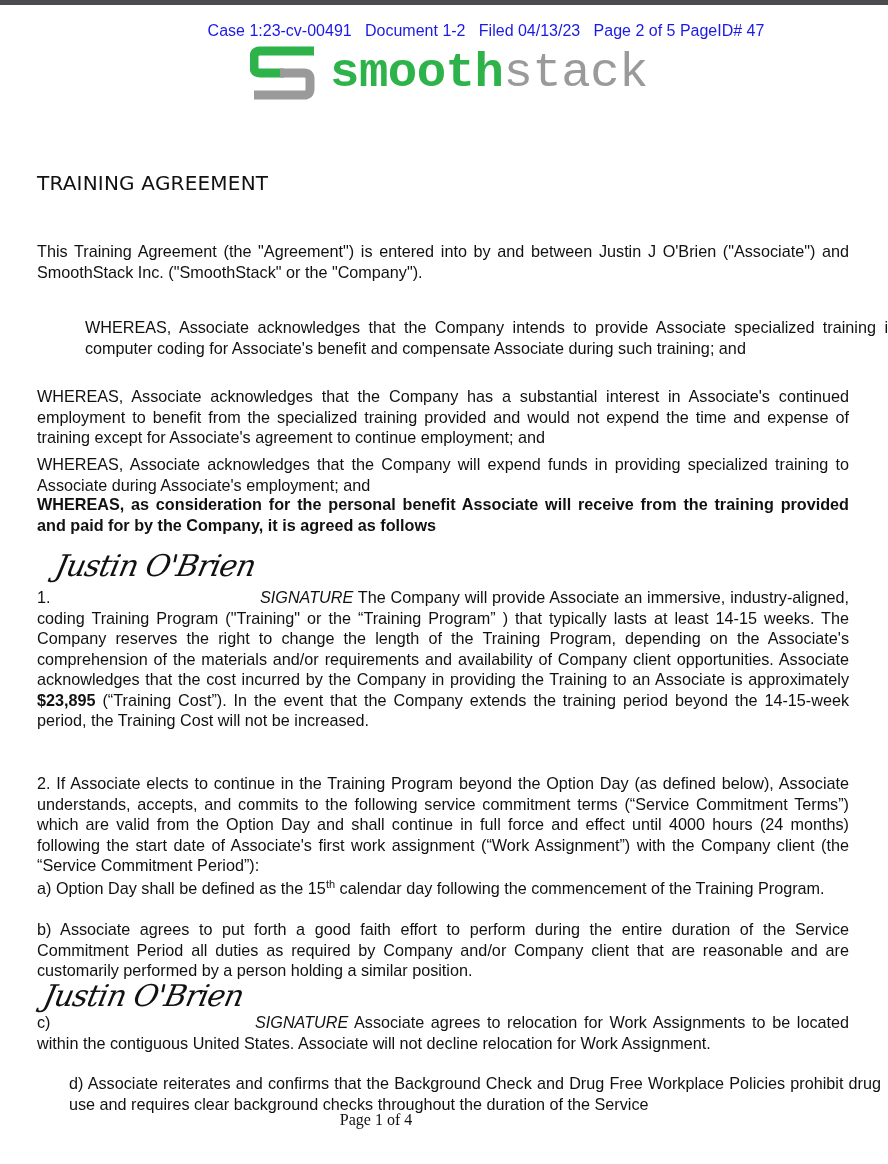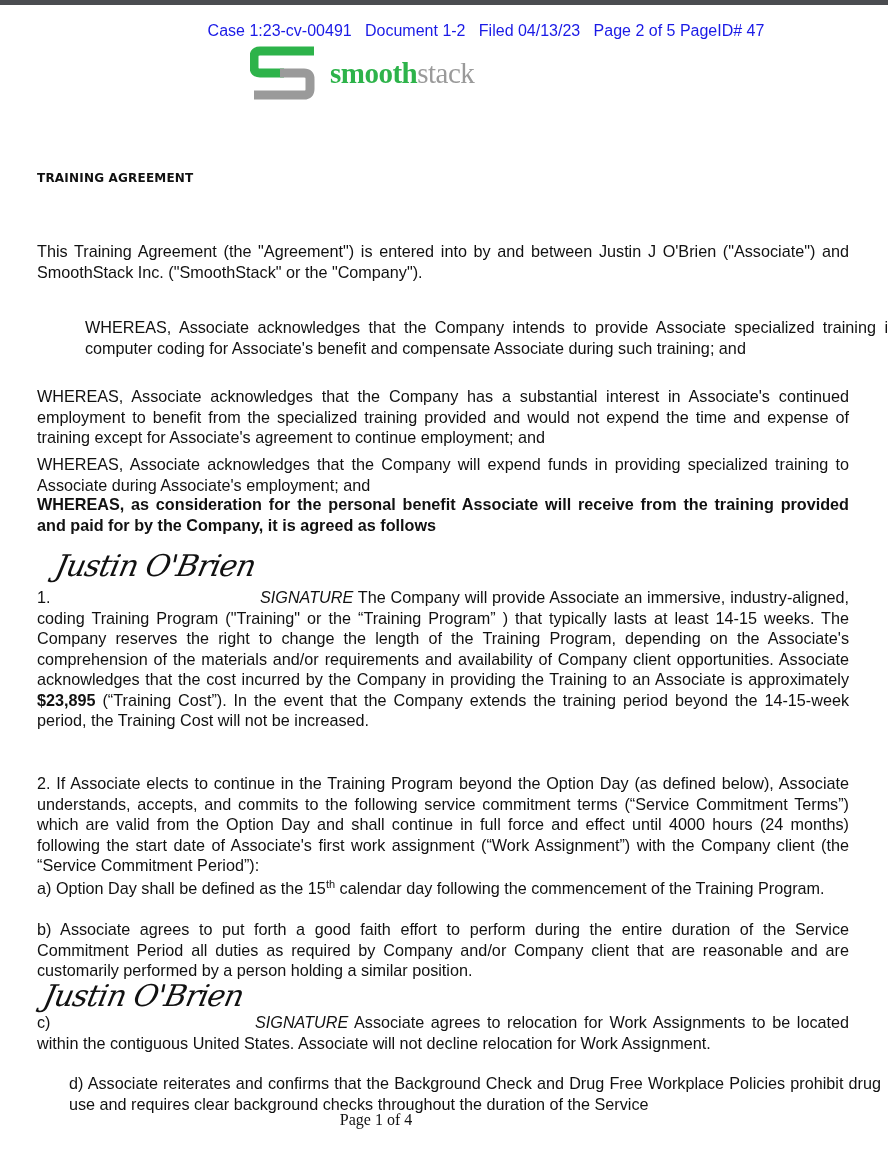--- a/index.html
+++ b/index.html
@@ -7,25 +7,25 @@
       width: 888px; height: 1164px; background: #ffffff; position: relative; overflow: hidden;
       font-family: "Liberation Sans", "DejaVu Sans", sans-serif; color: #111;
     }
     .topbar { position: absolute; left: 0; top: 0; width: 888px; height: 5px; background: #4a4c50; }
     .case-header {
       position: absolute; left: 0; top: 22px; width: 888px; text-align: center;
       color: #1a1ae6; font-size: 16px; letter-spacing: 0px; white-space: pre; padding-left: 42px;
     }
     .logo { position: absolute; left: 250px; top: 44px; height: 58px; display: flex; align-items: center; }
     .logo svg { display: block; }
-    .logo-text { font-family: Liberation Serif, serif; font-size: 29px; margin-left: 14px; line-height: 1; letter-spacing: -0.5px; }
+    .logo-text { font-family: Liberation Mono, monospace; font-size: 49px; margin-left: 14px; line-height: 1; letter-spacing: -0.5px; }
     .logo-text .g { color: #2db34a; font-weight: 600; }
     .logo-text .s { color: #9a9a9a; font-weight: 400; }
     .title {
-      position: absolute; left: 37px; top: 171px; font-weight: bold; font-size: 12px; letter-spacing: 0.2px;
+      position: absolute; left: 37px; top: 171px; font-weight: normal; font-size: 20px; letter-spacing: 0.2px;
       font-family: "DejaVu Sans", sans-serif;
     }
     .p {
       position: absolute; left: 37px; width: 812px; font-size: 16.2px; line-height: 20.5px;
       text-align: justify; font-family: "Liberation Sans", sans-serif;
     }
     .p.last-left { text-align-last: left; }
     .sig {
       position: absolute; font-family: "DejaVu Serif", serif; font-style: italic; font-size: 30px;
       color: #111; transform: skewX(-12deg); letter-spacing: -1px; white-space: nowrap;

